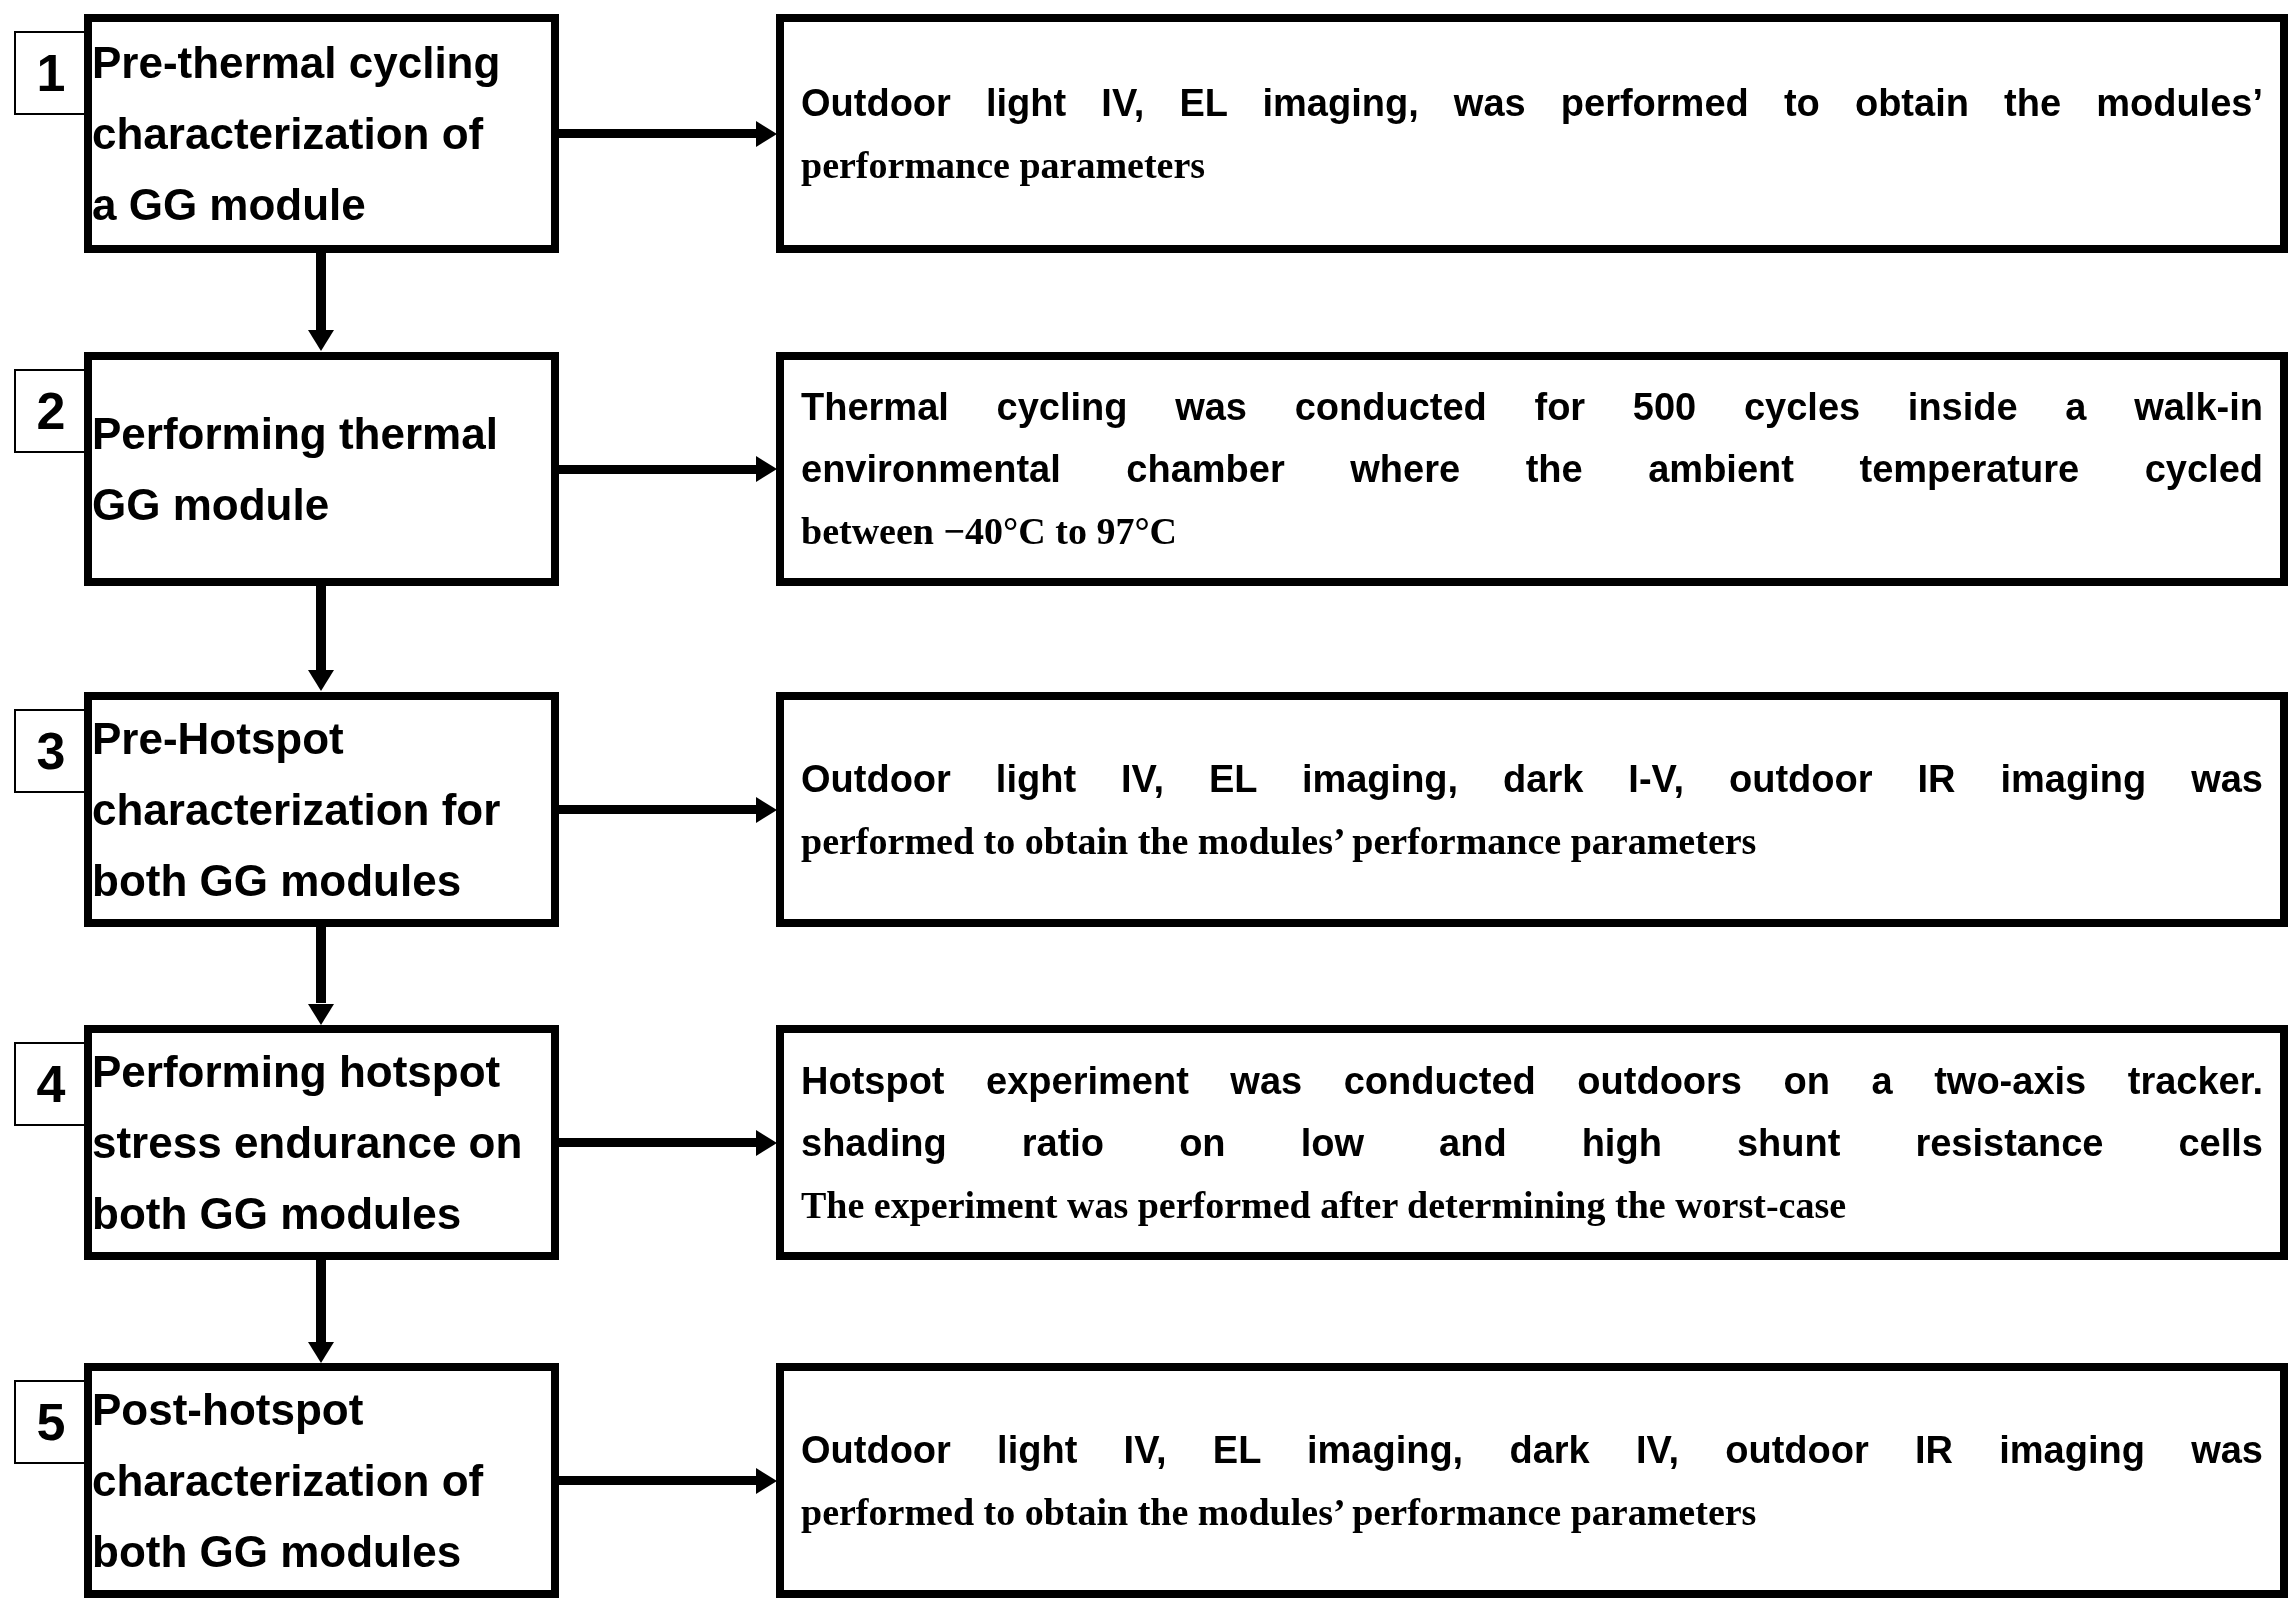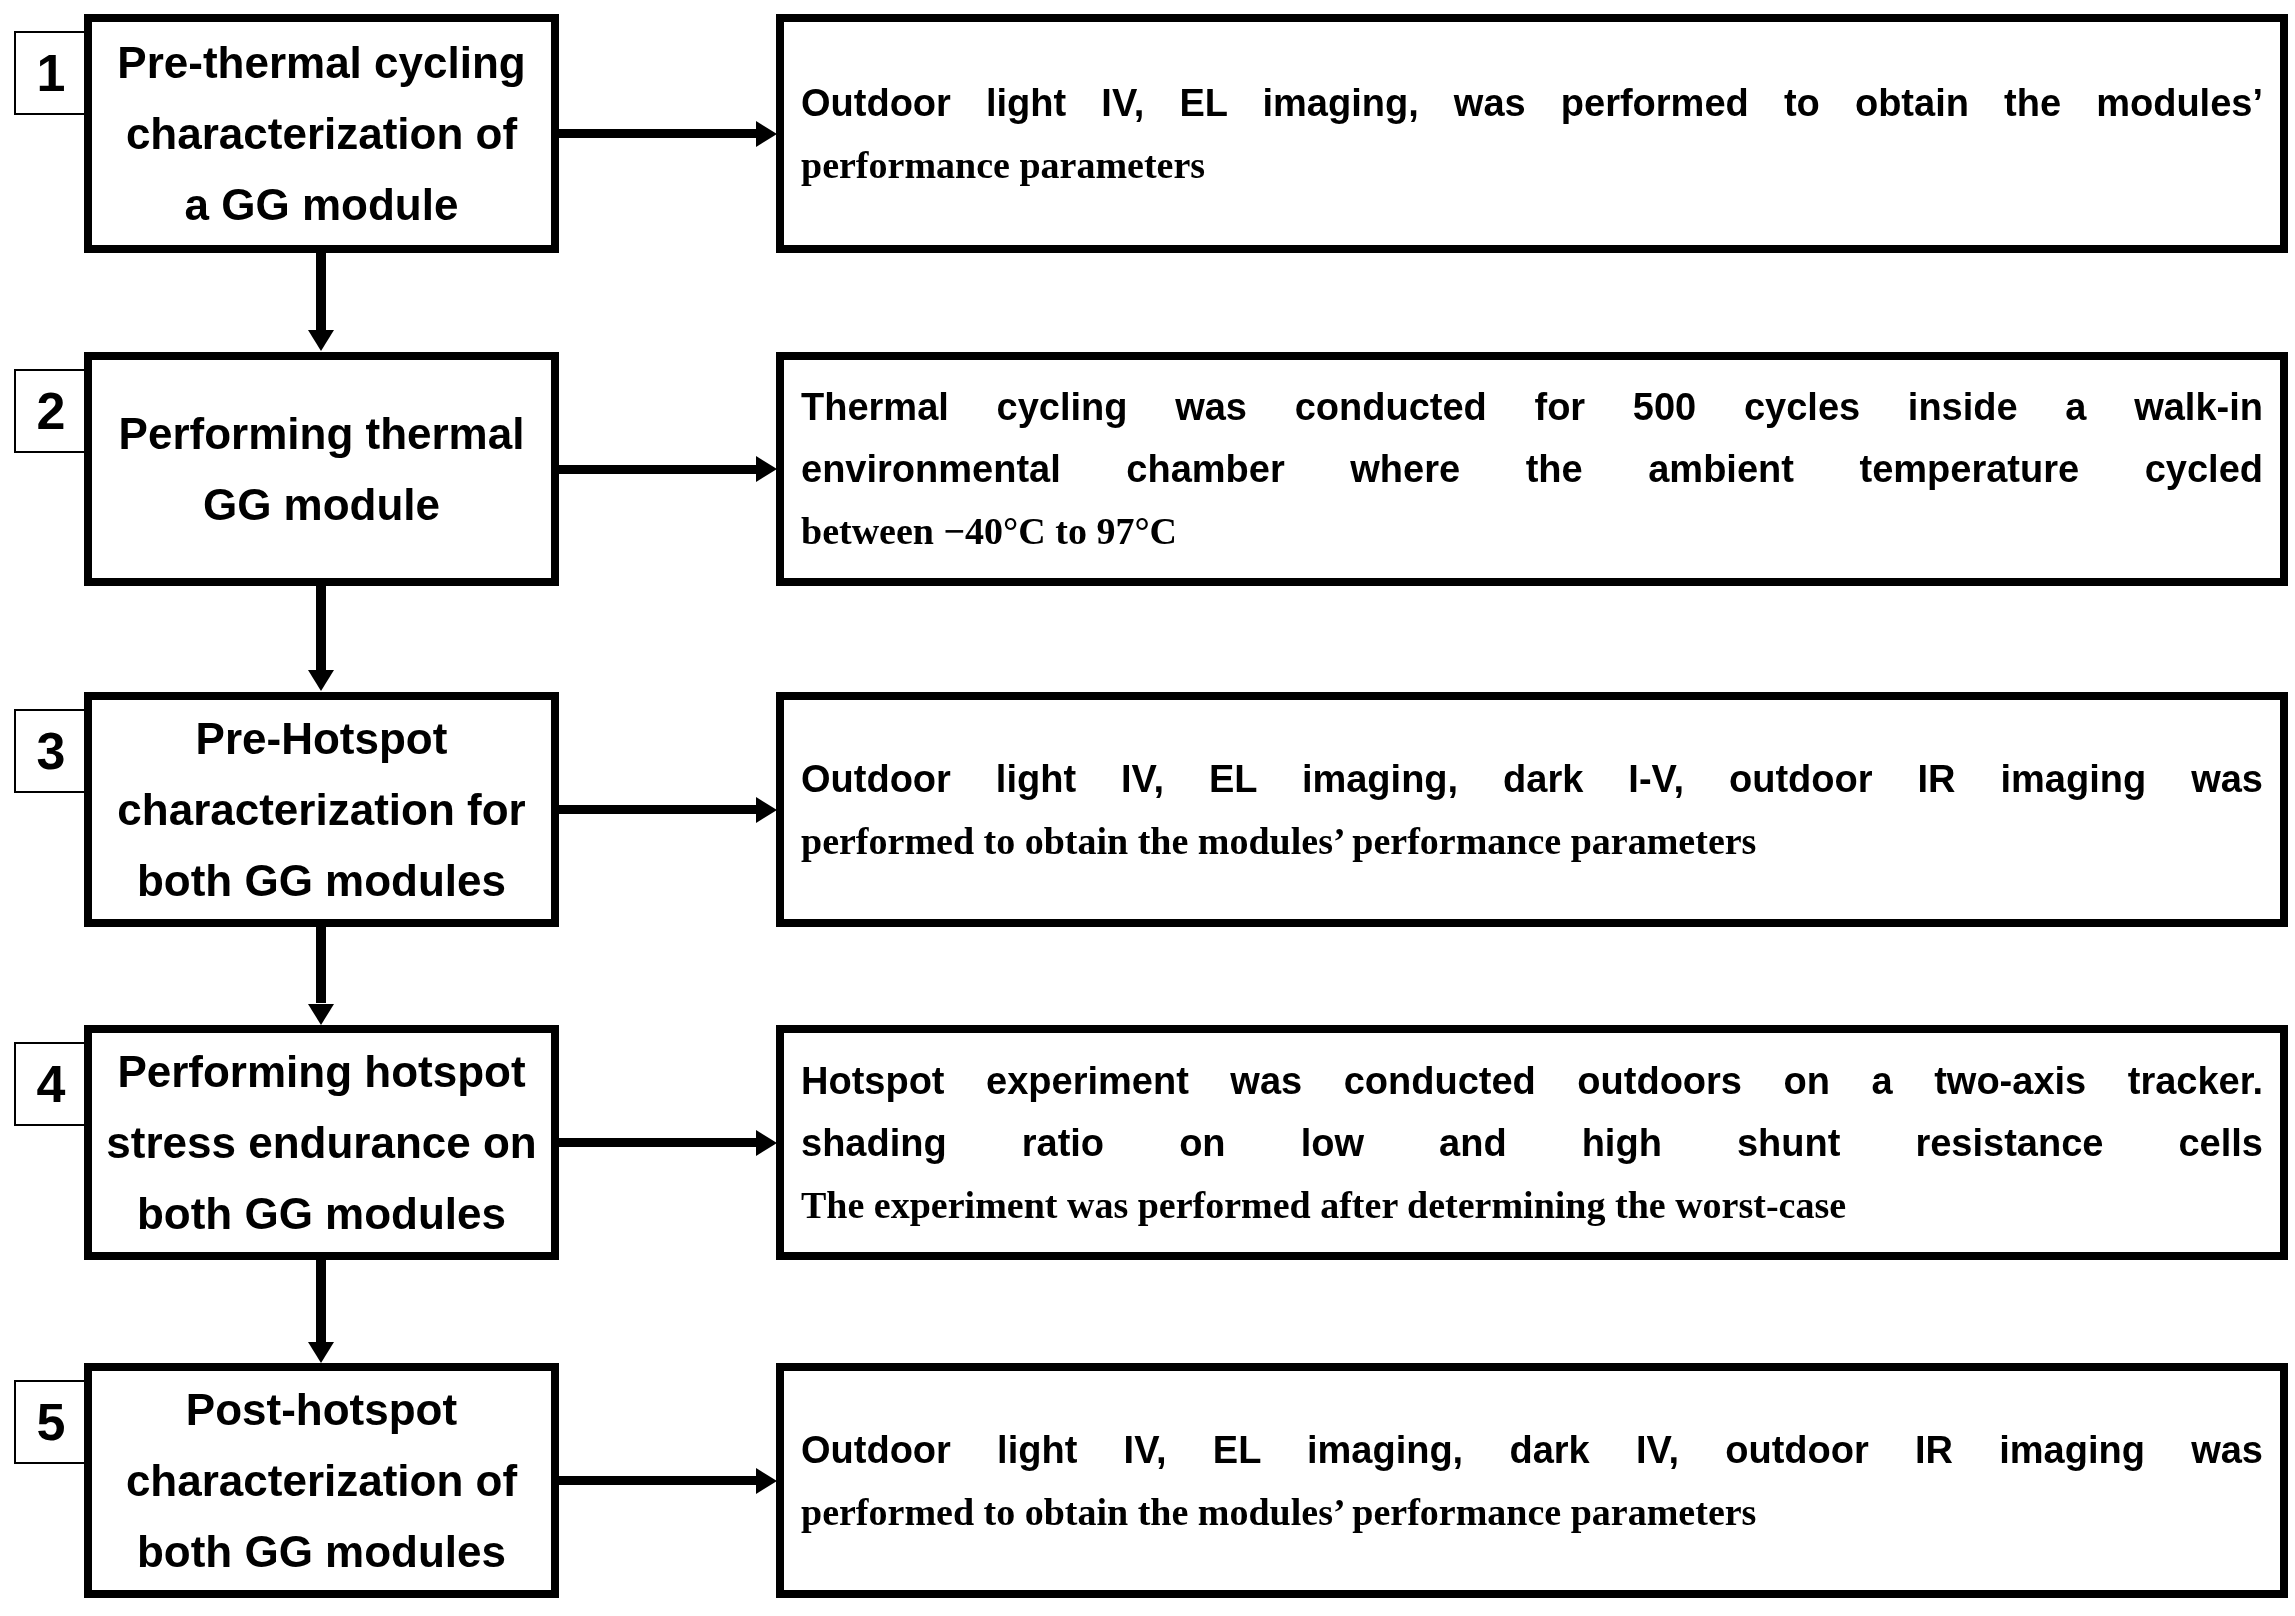--- a/index.html
+++ b/index.html
@@ -14,21 +14,21 @@
     border:2.8px solid #000;background:#fff;box-sizing:border-box;
     display:flex;align-items:center;justify-content:center;
     font-weight:700;font-size:52px;z-index:1;
   }
   .lbox{
     position:absolute;left:84px;top:0;width:475px;height:100%;
     border:8px solid #000;background:#fff;box-sizing:border-box;
     display:flex;flex-direction:column;justify-content:center;z-index:2;
   }
   .title-line{
-    text-align:center;white-space:nowrap;
+    text-align:left;white-space:nowrap;
     font-weight:700;font-size:44px;line-height:71px;
   }
   .hline{
     position:absolute;left:559px;top:50%;width:197px;height:9px;
     margin-top:-4.5px;background:#000;
   }
   .hhead{
     position:absolute;left:756px;top:50%;margin-top:-13px;width:0;height:0;
     border-left:21.5px solid #000;
     border-top:13px solid transparent;border-bottom:13px solid transparent;

